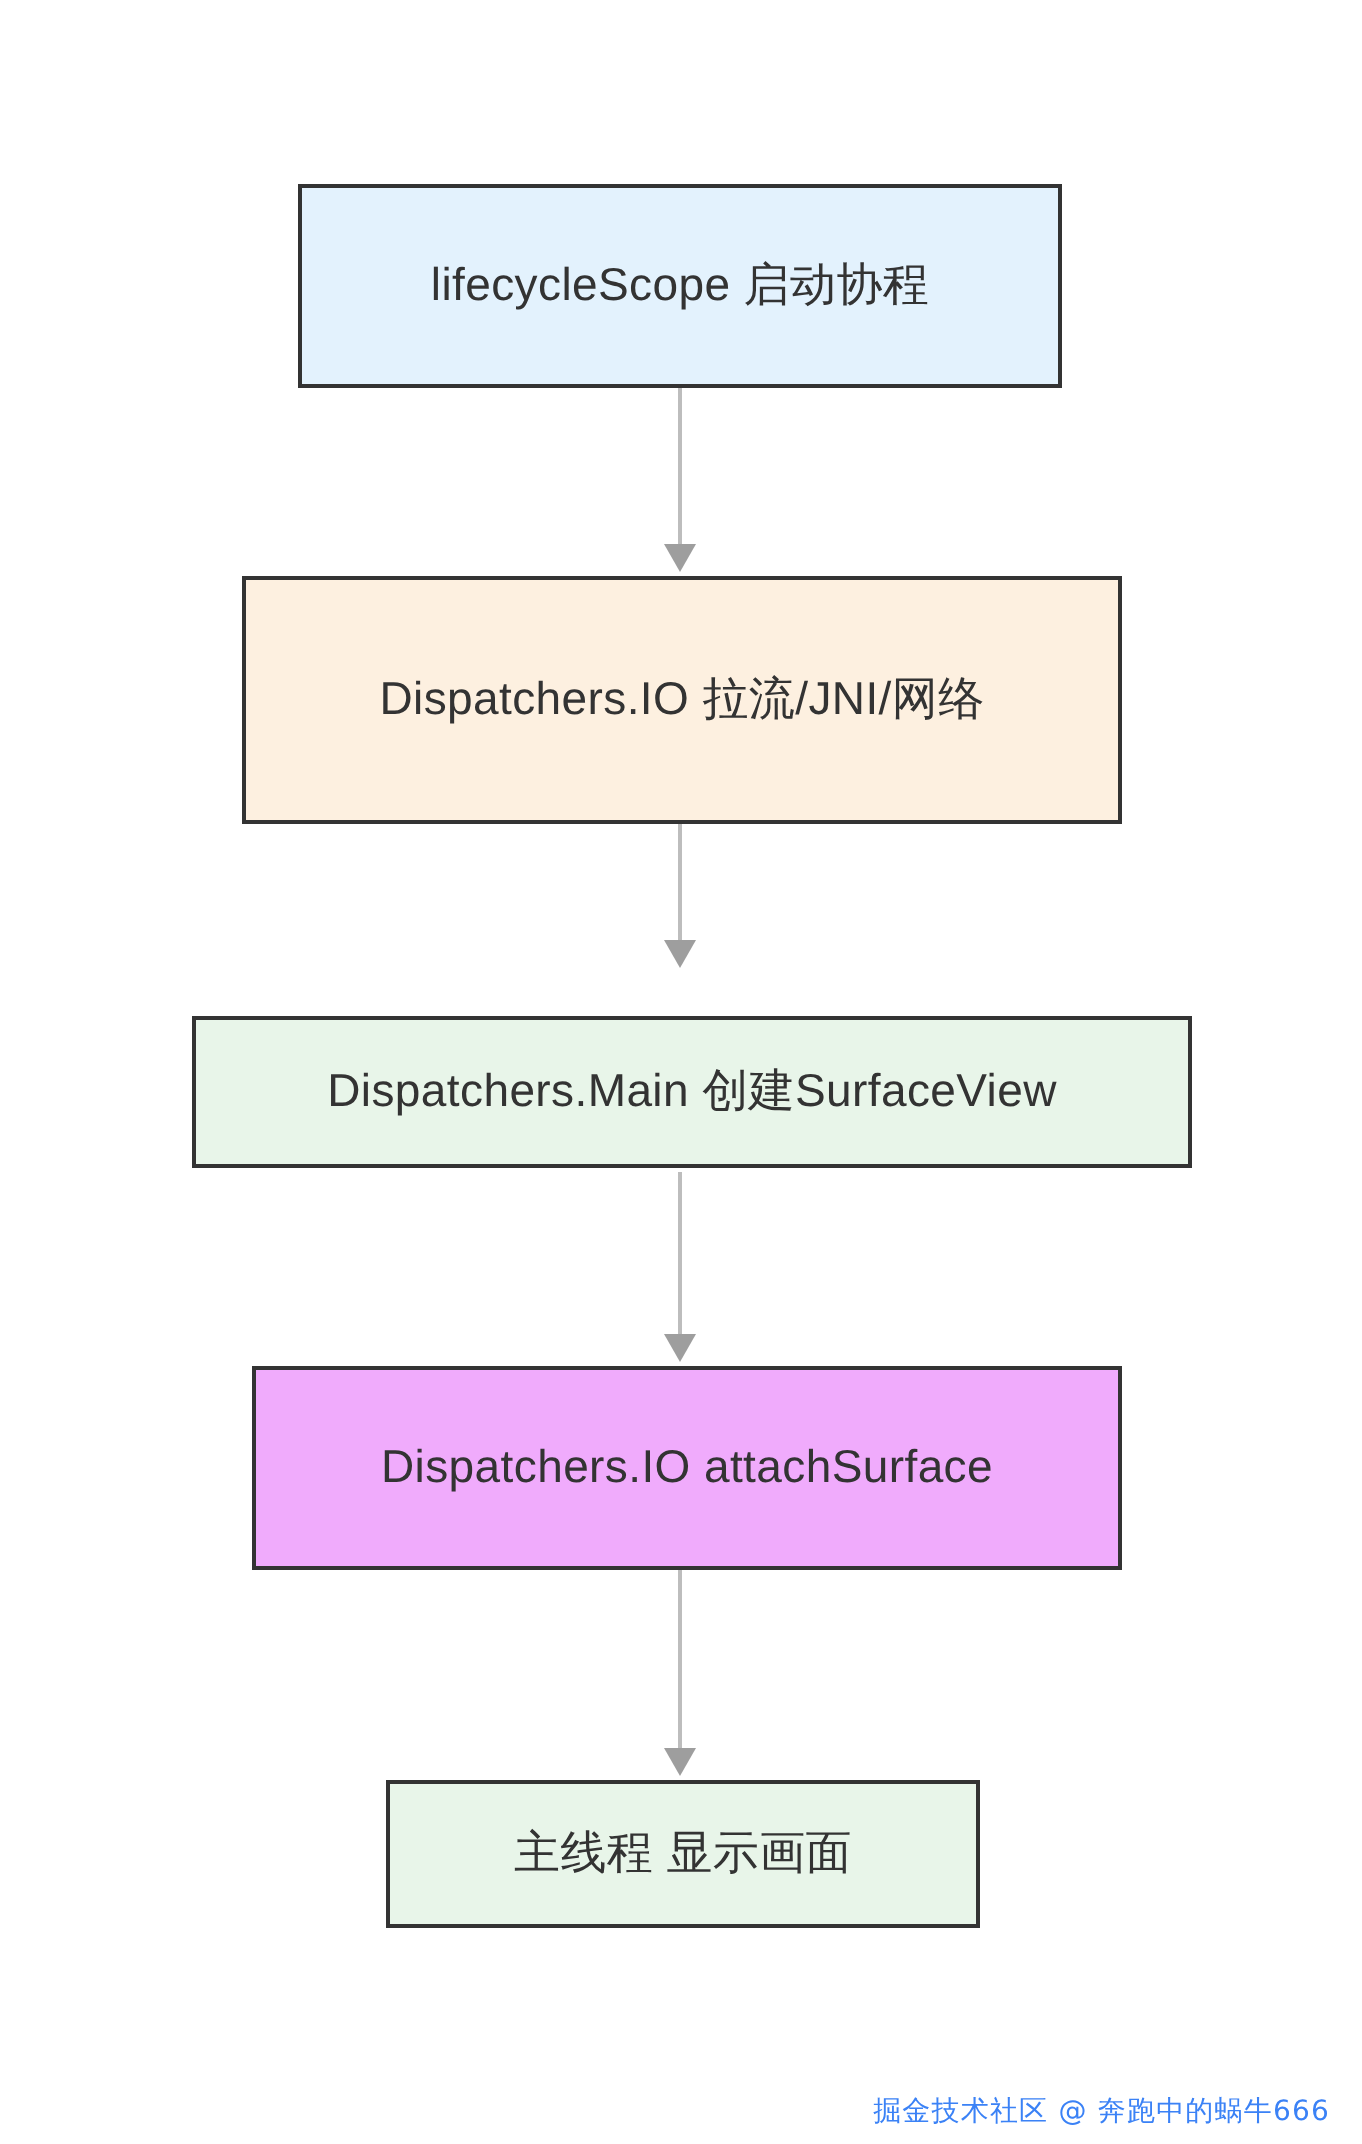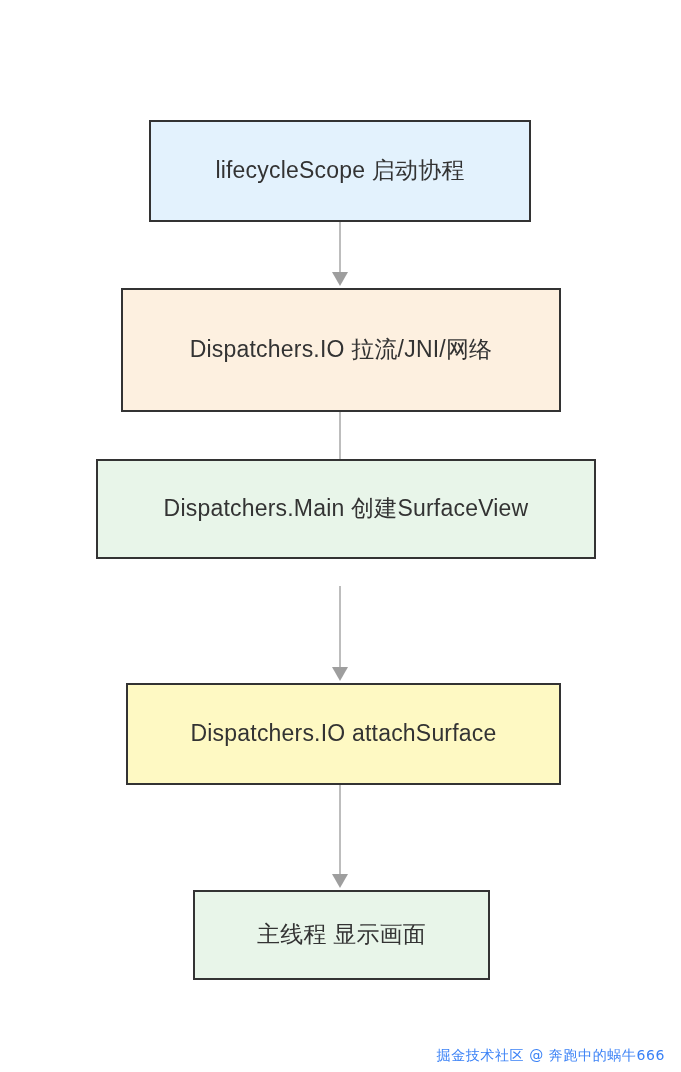--- a/index.html
+++ b/index.html
@@ -45,23 +45,23 @@
     color: #333333;
     font-size: 23px;
     line-height: 1.3;
     letter-spacing: 0.2px;
     white-space: nowrap;
   }
 
   
   #node-start      { left: 149px; top: 92px;  width: 382px; height: 102px; }
   #node-io-pull    { left: 121px; top: 288px; width: 440px; height: 124px; }
-  #node-main-surf  { left: 96px;  top: 459px; width: 500px; height: 100px; }
+  #node-main-surf  { left: 96px;  top: 508px; width: 500px; height: 76px; }
   #node-io-attach  { left: 126px; top: 683px; width: 435px; height: 102px; }
-  #node-main-show  { left: 193px; top: 890px; width: 297px; height: 90px; }
+  #node-main-show  { left: 193px; top: 890px; width: 297px; height: 74px; }
 
   .watermark {
     position: absolute;
     right: 16px;
     top: 1047px;
     font-size: 14px;
     color: #3b82f6;
     letter-spacing: 0.6px;
     white-space: nowrap;
     font-family: "DejaVu Sans", "Liberation Sans", sans-serif;
@@ -93,33 +93,33 @@
       <line x1="340" y1="586" x2="340" y2="669" stroke="#bdbdbd" stroke-width="2"></line>
       <polygon points="332,667 348,667 340,681" fill="#9e9e9e"></polygon>
     </g>
 
     <g>
       <line x1="340" y1="785" x2="340" y2="876" stroke="#bdbdbd" stroke-width="2"></line>
       <polygon points="332,874 348,874 340,888" fill="#9e9e9e"></polygon>
     </g>
   </svg>
 
-  <div class="node" id="node-start" style="background:#e3f2fd;margin-top:28px;">
+  <div class="node" id="node-start" style="background:#e3f2fd;">
     <span class="node-label">lifecycleScope 启动协程</span>
   </div>
 
   <div class="node" id="node-io-pull" style="background:#fdf0e0;">
     <span class="node-label">Dispatchers.IO 拉流/JNI/网络</span>
   </div>
 
   <div class="node" id="node-main-surf" style="background:#e8f5e9;">
     <span class="node-label">Dispatchers.Main 创建SurfaceView</span>
   </div>
 
-  <div class="node" id="node-io-attach" style="background:#fef9c3;">
+  <div class="node" id="node-io-attach" style="background:#f0abfc;">
     <span class="node-label">Dispatchers.IO attachSurface</span>
   </div>
 
   <div class="node" id="node-main-show" style="background:#e8f5e9;">
     <span class="node-label">主线程 显示画面</span>
   </div>
 
   <div class="watermark">掘金技术社区 @ 奔跑中的蜗牛666</div>
 
 </div>

